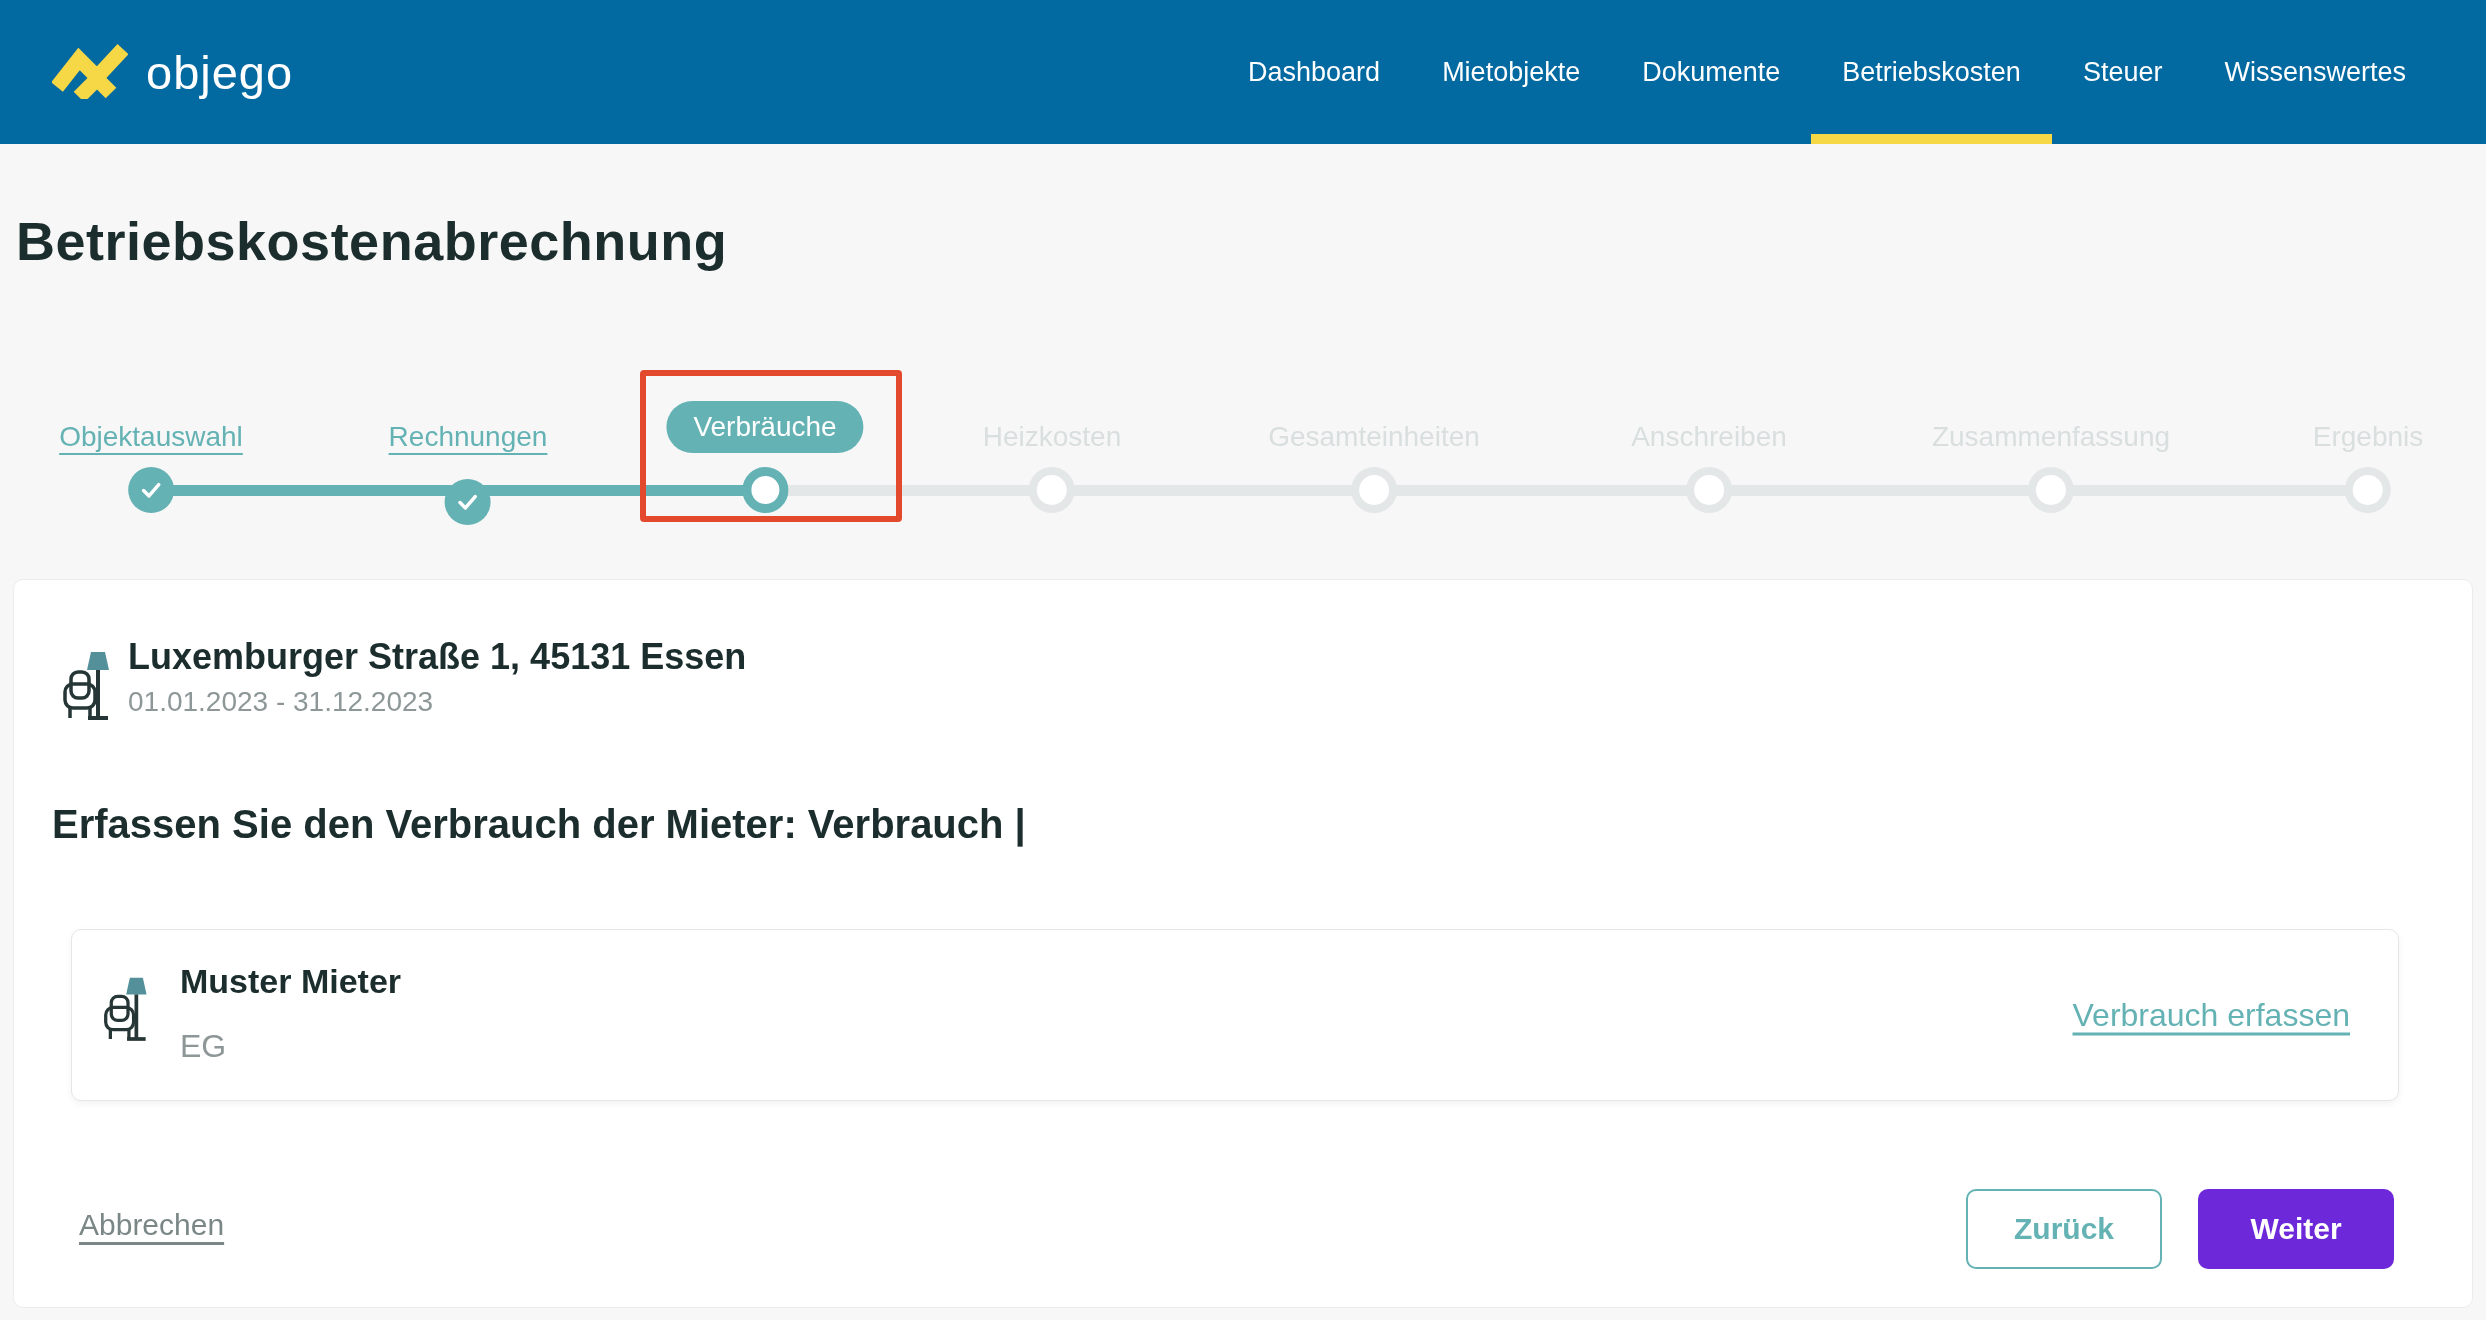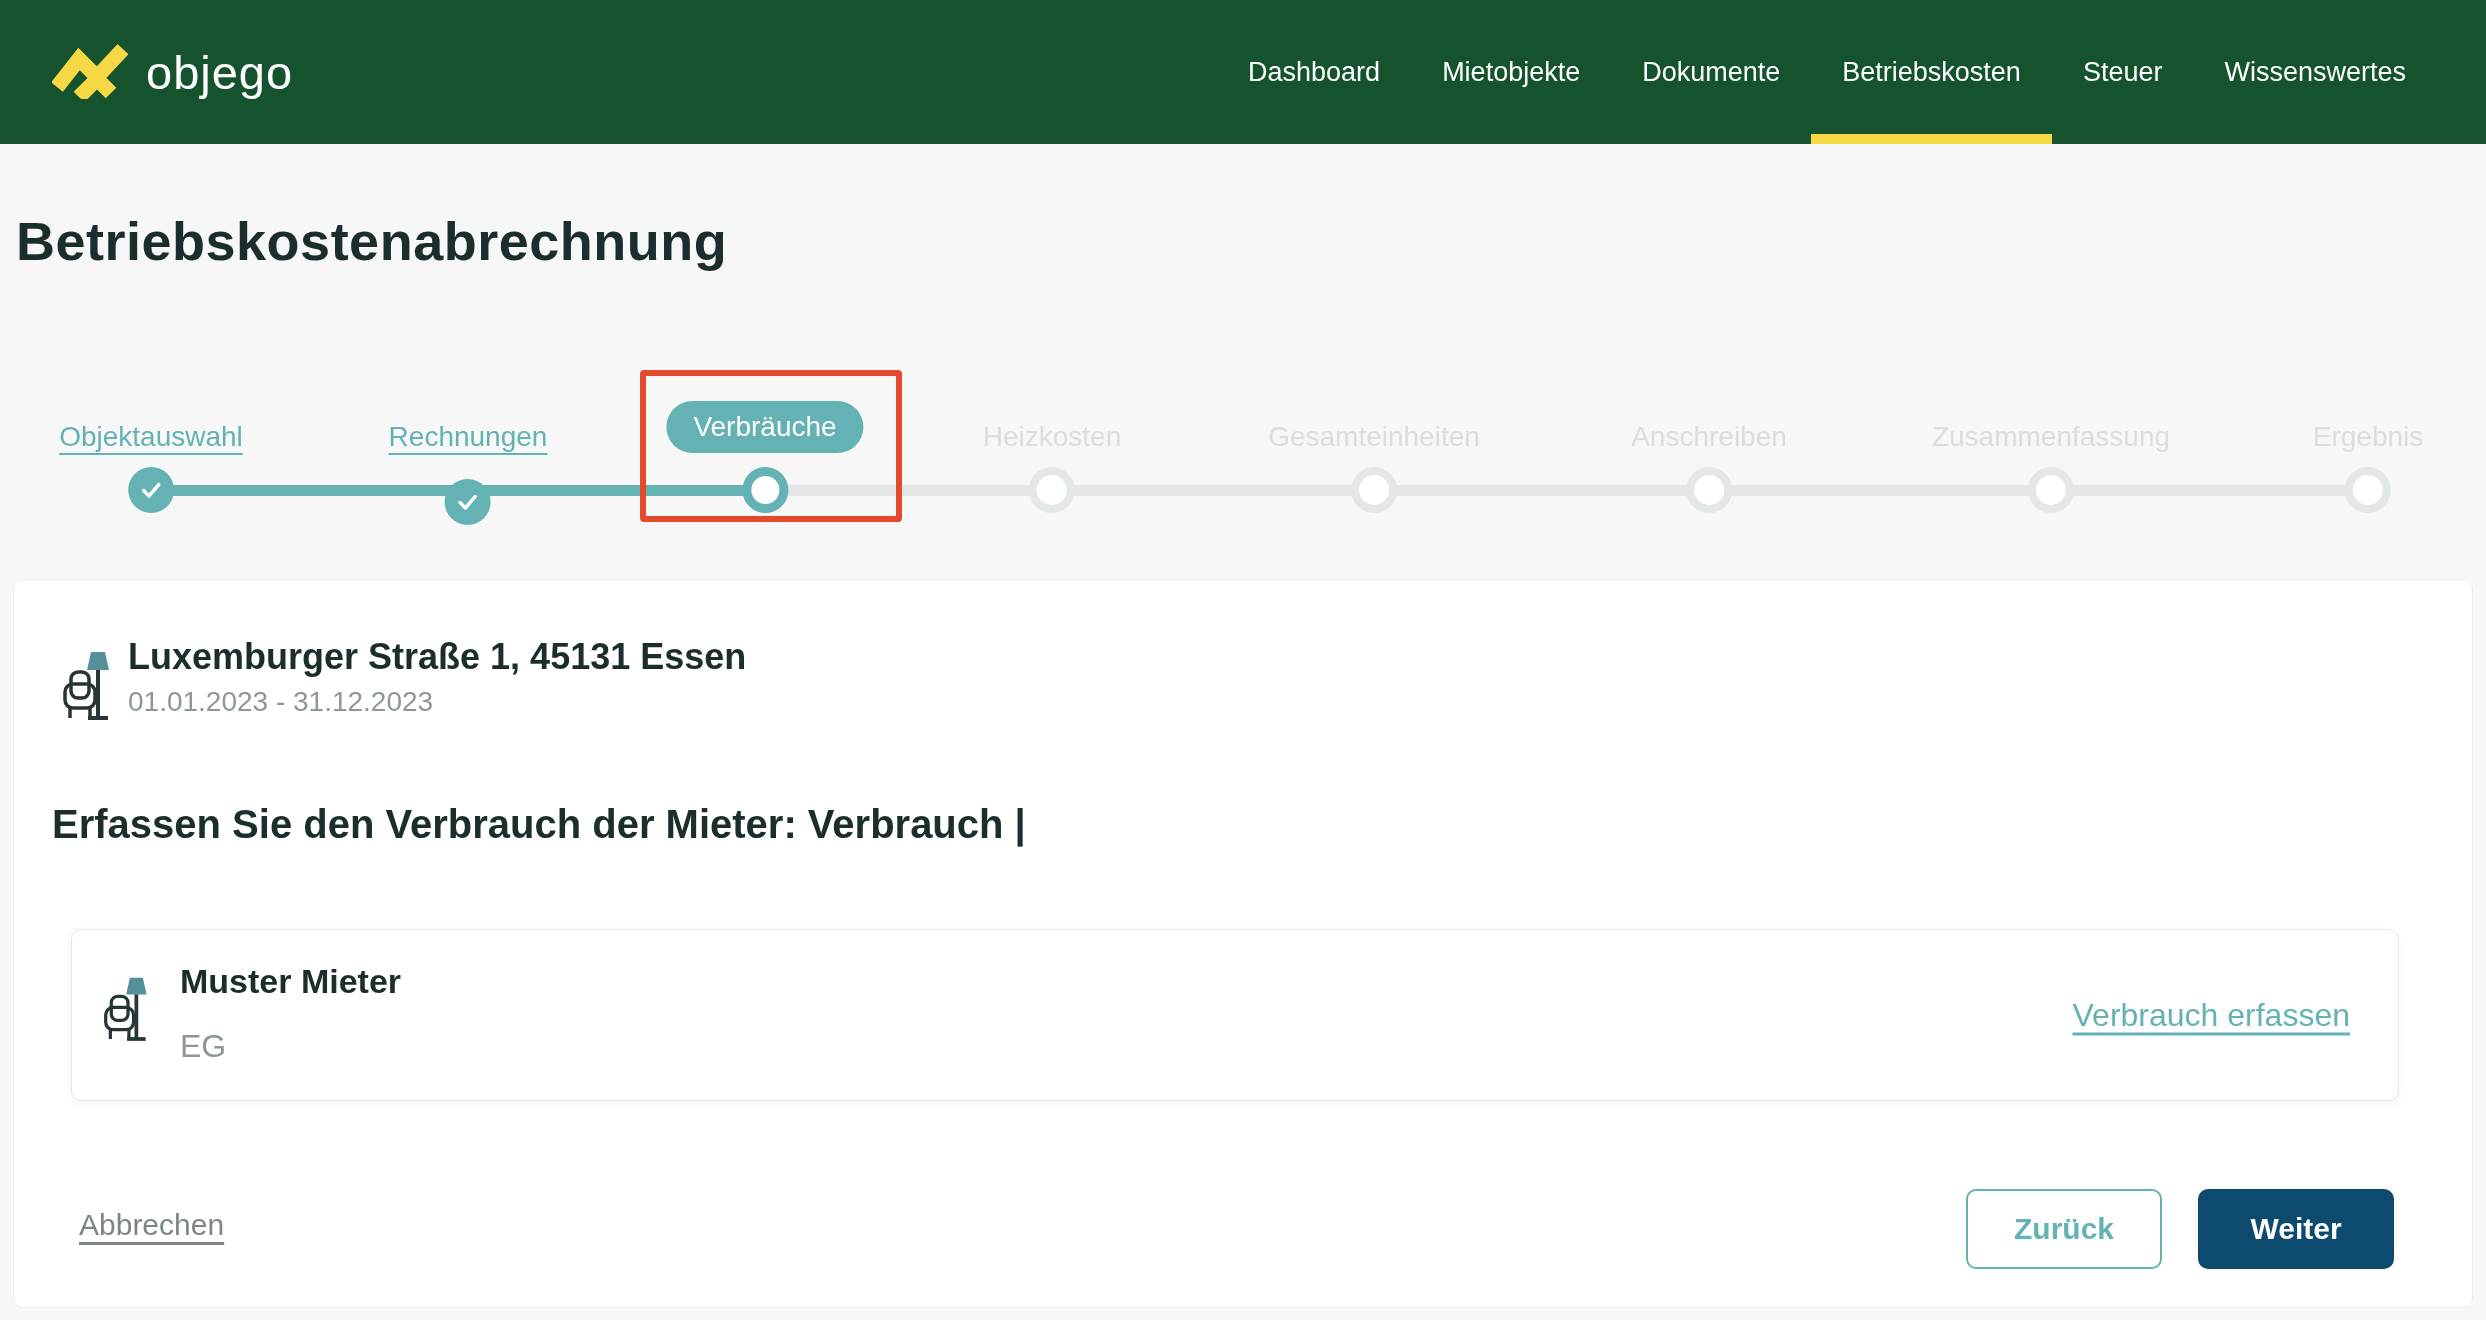--- a/index.html
+++ b/index.html
@@ -9,21 +9,21 @@
     background:#f7f7f7;
     position:relative;
     overflow:hidden;
     color:#1c2d2d;
   }
   .page { position:absolute; inset:0; width:2486px; height:1320px; }
 
   
   .header {
     position:absolute; top:0; left:0; width:2486px; height:144px;
-    background:#14532d; display:flex; align-items:stretch;
+    background:#0369a1; display:flex; align-items:stretch;
   }
   .logo { position:absolute; left:52px; top:0; height:144px; display:flex; align-items:center; gap:18px; cursor:pointer; }
   .logo-text { color:#ffffff; font-size:47px; font-weight:400; letter-spacing:1px; }
   .nav { position:absolute; right:49px; top:0; height:144px; display:flex; }
   .nav-item {
     position:relative; height:144px; display:flex; align-items:center;
     padding:0 31px; color:#ffffff; font-size:27px; cursor:pointer; white-space:nowrap;
   }
   .nav-item.active::after {
     content:""; position:absolute; left:0; right:0; bottom:0; height:10px; background:#f6d746;
@@ -91,21 +91,21 @@
   .cancel-link {
     position:absolute; left:65px; top:628px; font-size:30px; color:#7b8686;
     text-decoration:underline; text-underline-offset:7px; cursor:pointer;
   }
   .btn {
     position:absolute; top:609px; width:196px; height:80px; border-radius:10px;
     display:flex; align-items:center; justify-content:center;
     font-size:30px; font-weight:600; cursor:pointer; font-family:"Liberation Sans", sans-serif;
   }
   .btn-back { left:1952px; background:#ffffff; border:2px solid #64b2b4; color:#64b2b4; }
-  .btn-next { left:2184px; background:#0c4a6e; border:none; color:#ffffff; }
+  .btn-next { left:2184px; background:#6d28d9; border:none; color:#ffffff; }
 </style>
 </head>
 <body>
 
 <div class="page">
 
   <div class="header">
     <div class="logo">
       <span>
         <svg width="76" height="58" viewBox="0 0 76 58">

